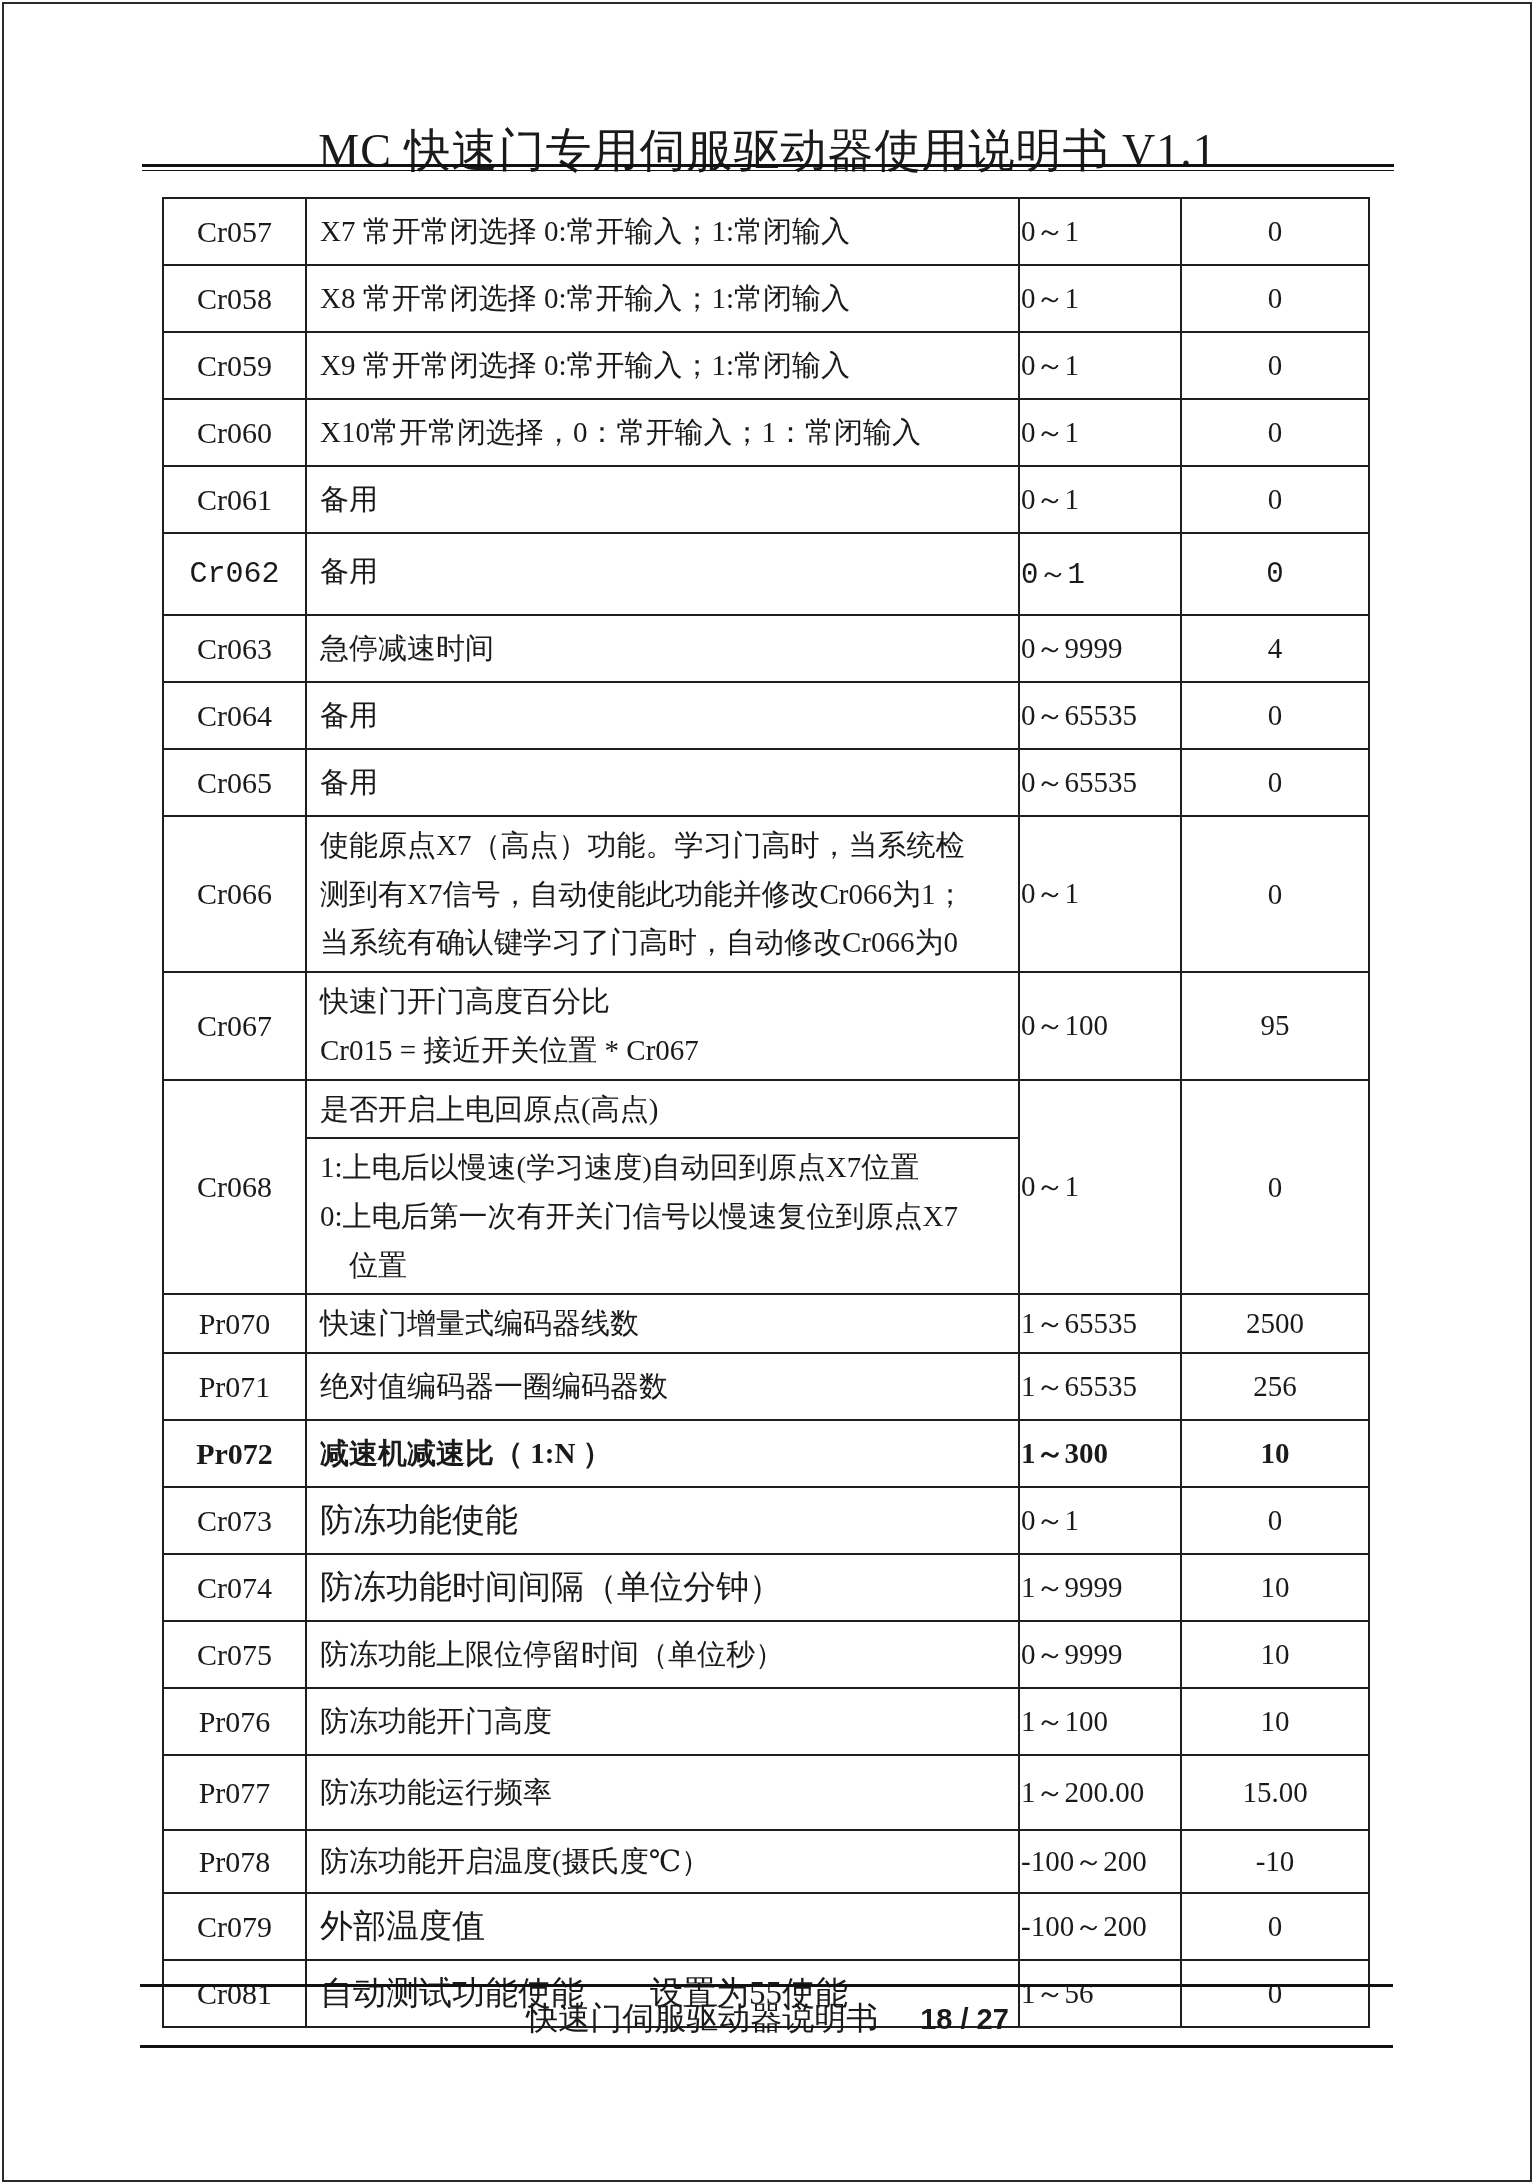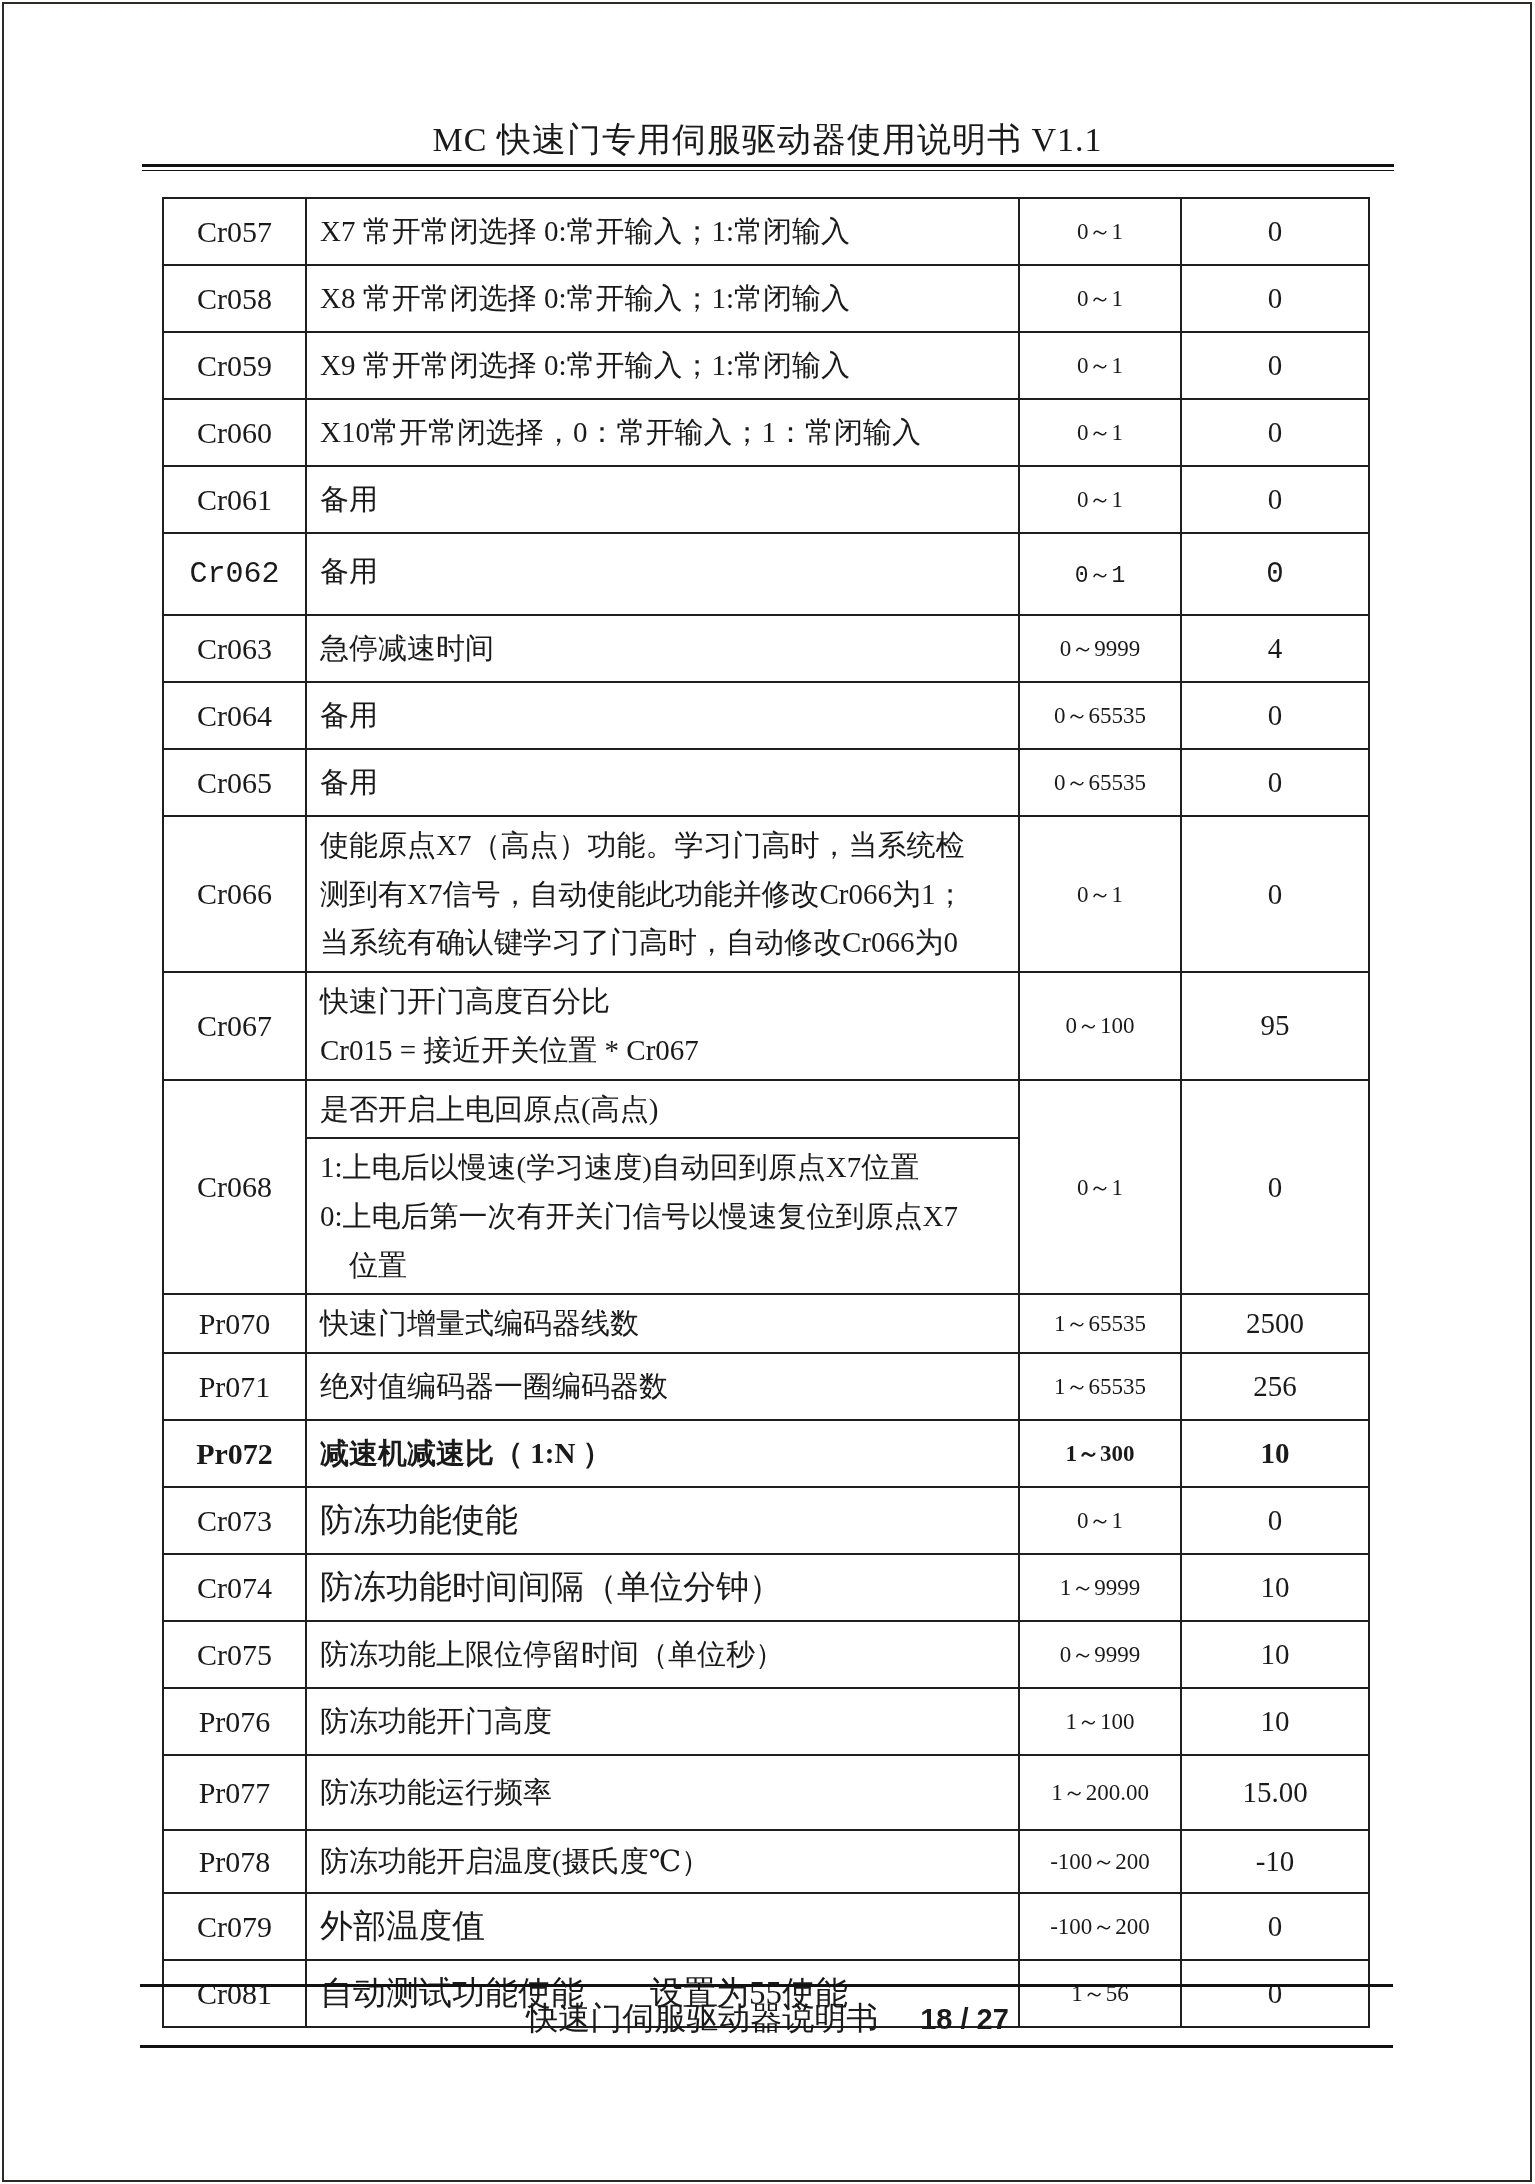--- a/index.html
+++ b/index.html
@@ -4,37 +4,37 @@
 <style>
   html,body { margin:0; padding:0; background:#ffffff; }
   .page {
     position:relative; width:1535px; height:2184px; background:#ffffff;
     font-family:"Liberation Serif","DejaVu Serif",serif; color:#1a1a1a;
     overflow:hidden;
   }
   .page-frame { position:absolute; left:2px; top:2px; right:3px; bottom:2px; border:2px solid #2e2a28; pointer-events:none; }
 
   .doc-title {
-    position:absolute; top:120px; left:0; width:100%;
-    text-align:center; font-size:34px; line-height:40px; letter-spacing:1px;
+    position:absolute; top:131px; left:0; width:100%;
+    text-align:center; font-size:46px; line-height:40px; letter-spacing:1px;
   }
   .header-rule {
     position:absolute; left:142px; top:164px; width:1252px; height:3px;
     border-top:3px solid #111; border-bottom:1px solid #111;
   }
 
   table.param-table {
     position:absolute; left:162px; top:197px; width:1206px;
     border-collapse:collapse; table-layout:fixed;
   }
   .param-table td {
     border:2px solid #1f1f1f; overflow:hidden;
   }
   .param-table td.code   { text-align:center; font-size:30px; }
-  .param-table td.range  { text-align:center; font-size:23px; white-space:nowrap;border-radius:27px; }
+  .param-table td.range  { text-align:left; font-size:29px; white-space:nowrap;border-radius:27px; }
   .param-table td.defval { text-align:center; font-size:29px; }
   .param-table td.desc   {
     text-align:left; padding:4px 6px 4px 13px; font-size:29px;
     line-height:1.68; white-space:pre-line;
   }
   .param-table td.desc.big { font-size:33px; }
 
   .footer-rule-top    { position:absolute; left:140px; top:1984px; width:1253px; border-top:3px solid #111; }
   .footer-rule-bottom { position:absolute; left:140px; top:2045px; width:1253px; border-top:3px solid #111; }
   .footer-text {

